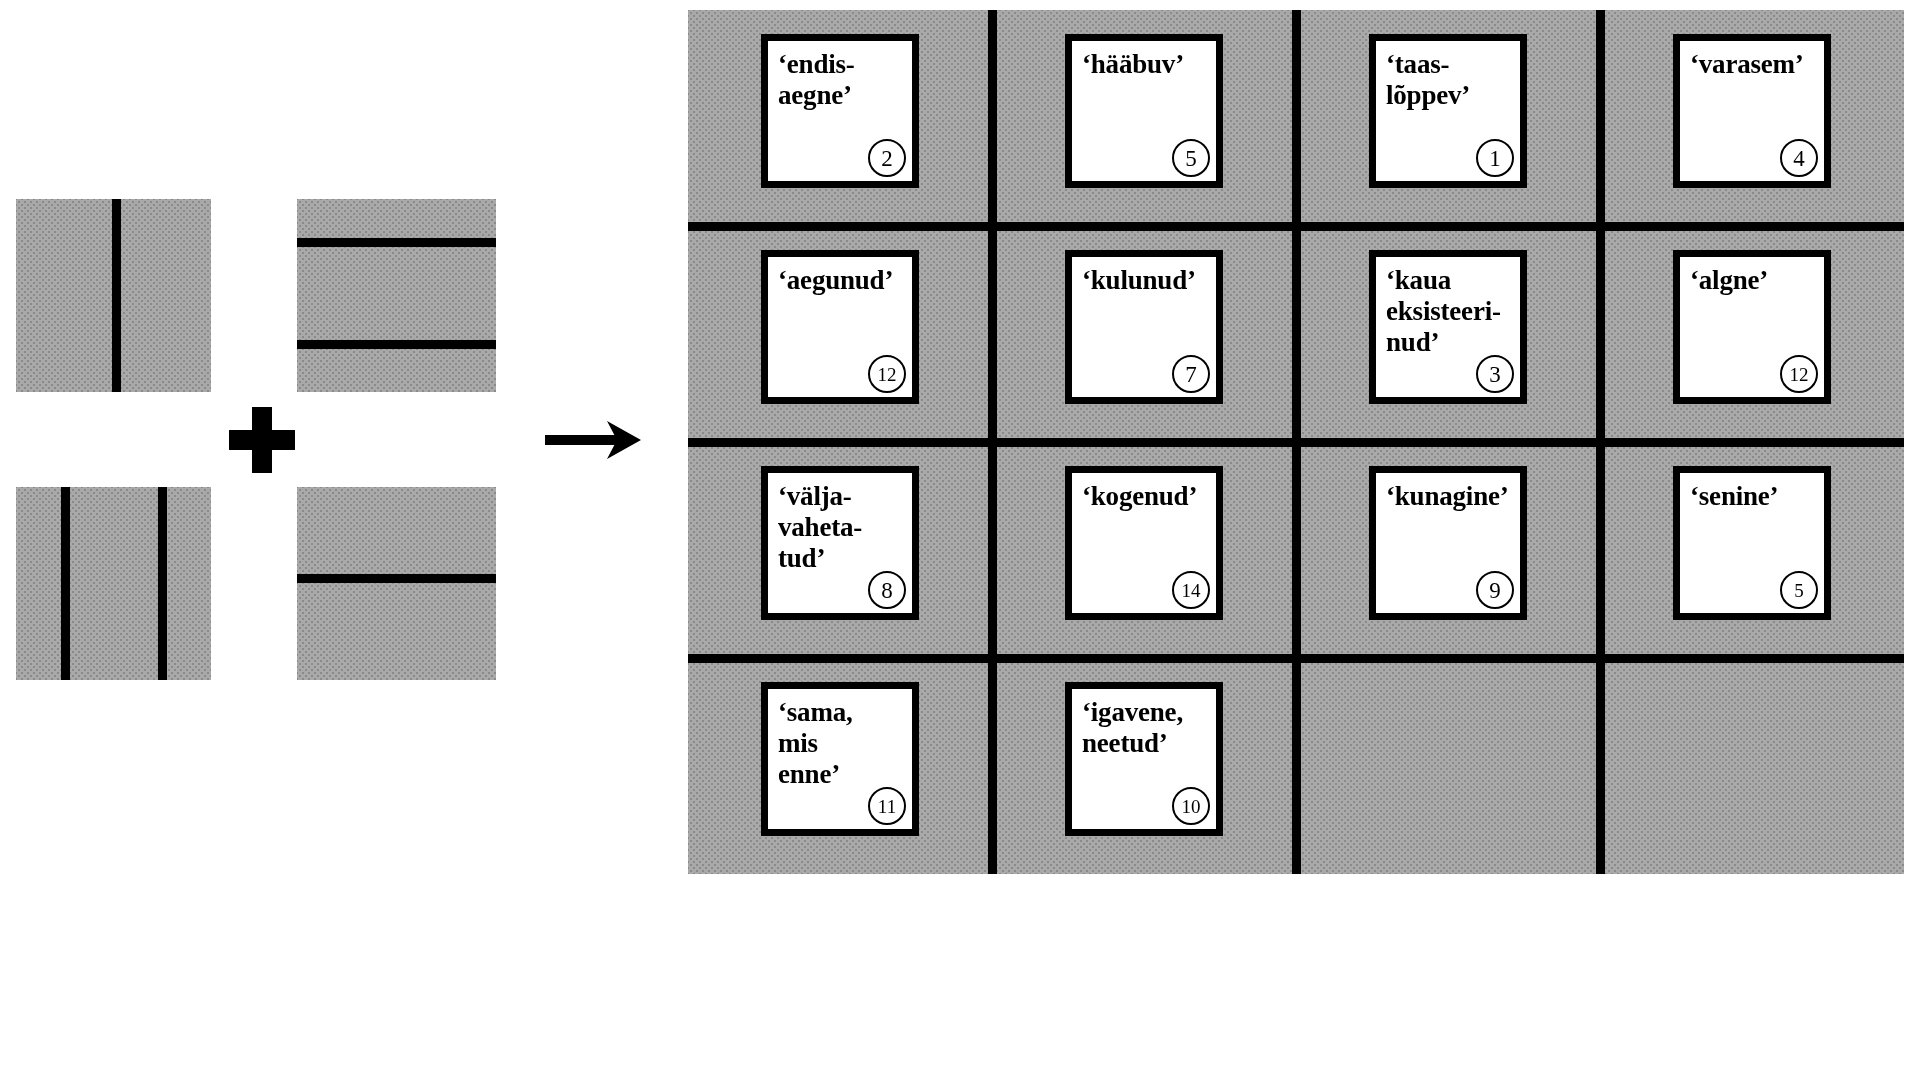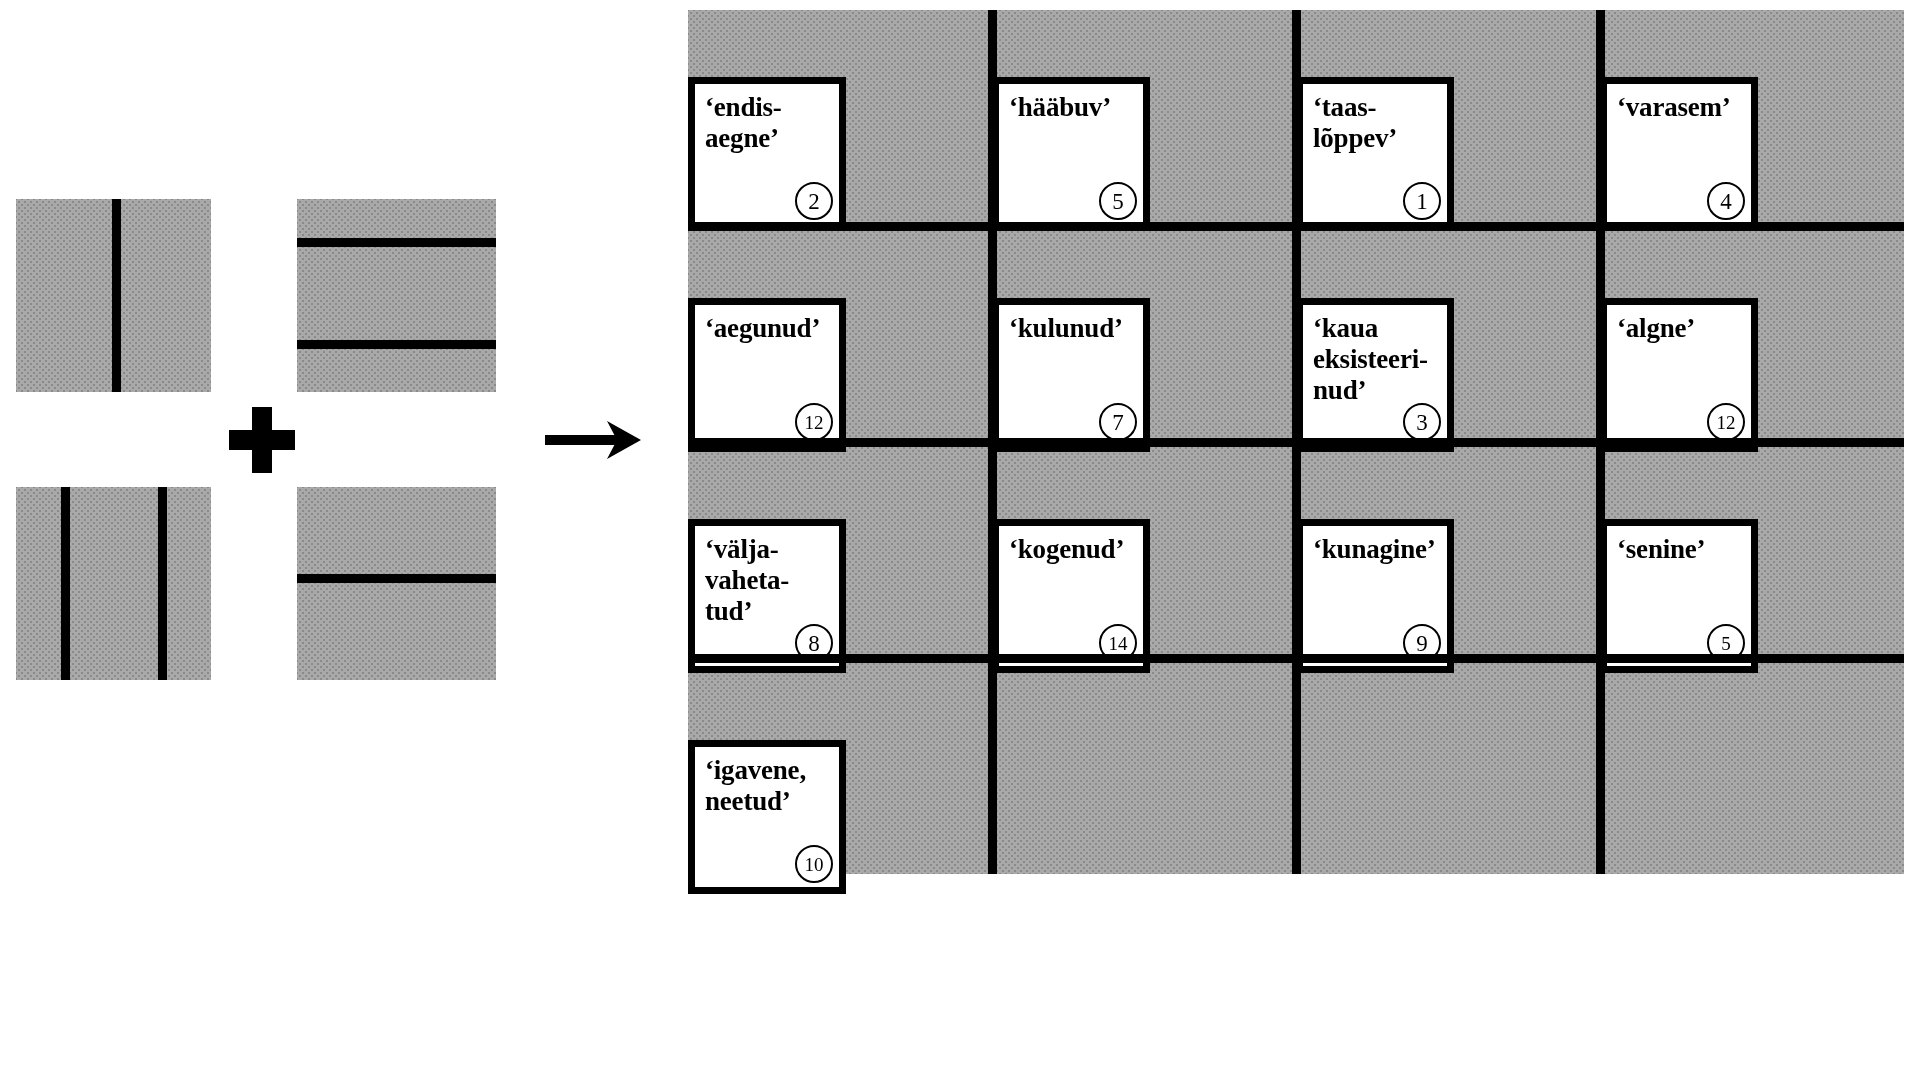--- a/index.html
+++ b/index.html
@@ -106,21 +106,21 @@
     display: grid;
     grid-template-columns: repeat(4, 1fr);
     grid-template-rows: repeat(4, 1fr);
   }
 
   .grid-cell {
     position: relative;
     box-sizing: border-box;
     display: flex;
     align-items: flex-start;
-    margin-top: 43px;
+    justify-content: center;
   }
 
   
   .sep-v {
     position: absolute;
     top: 0;
     bottom: 0;
     width: 9px;
     background: #000;
     z-index: 5;
@@ -292,20 +292,28 @@
         </div>
       </div>
       <div class="grid-cell">
         <div class="card">
           <span class="card-label">‘senine’</span>
           <span class="card-badge two-digit">5</span>
         </div>
       </div>
       <div class="grid-cell">
         <div class="card">
+          <span class="card-label">‘sama,
+mis
+enne’</span>
+          <span class="card-badge two-digit">11</span>
+        </div>
+      </div>
+      <div class="grid-cell">
+        <div class="card">
           <span class="card-label">‘igavene,
 neetud’</span>
           <span class="card-badge two-digit">10</span>
         </div>
       </div>
     </div>
 
   <div class="sep-v" style="left:25%; margin-left:-4.5px;"></div>
   <div class="sep-v" style="left:50%; margin-left:-4.5px;"></div>
   <div class="sep-v" style="left:75%; margin-left:-4.5px;"></div>

